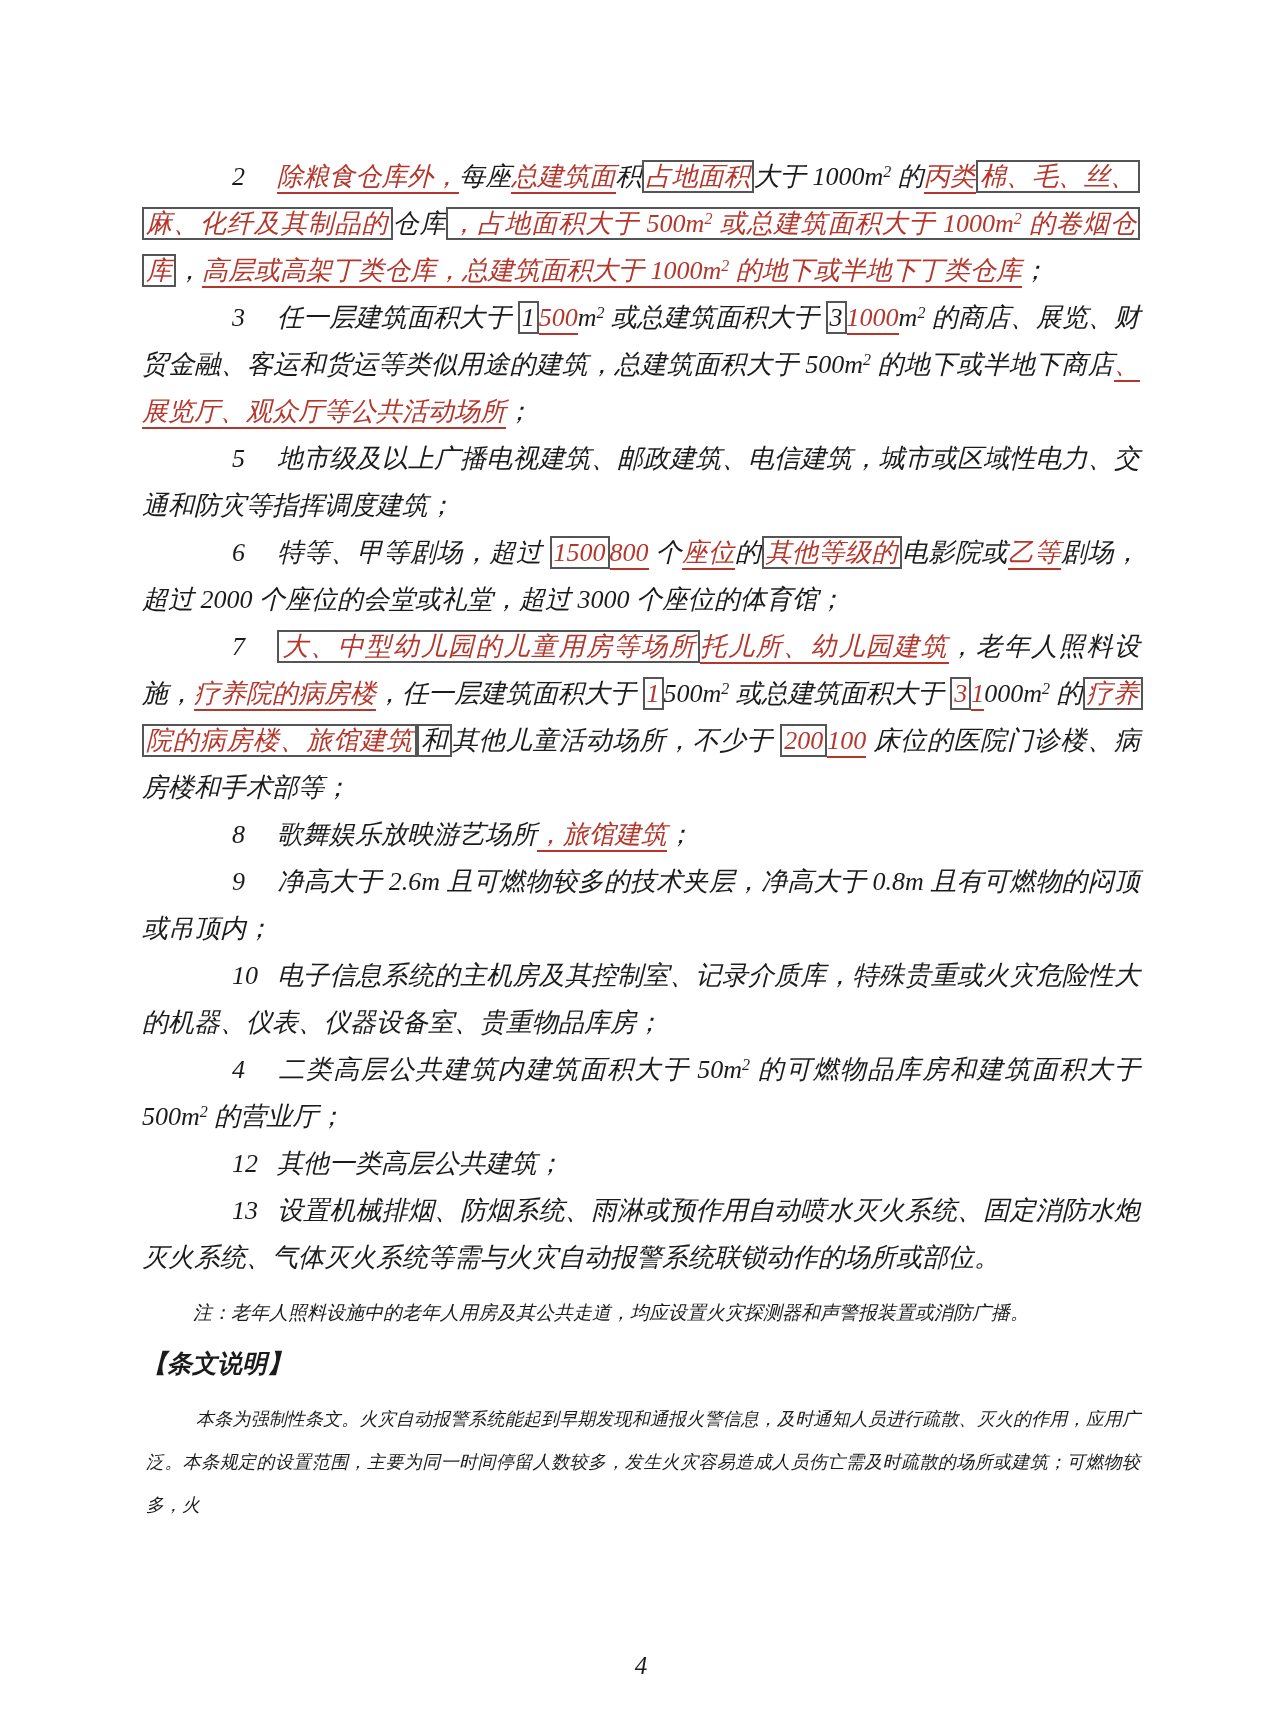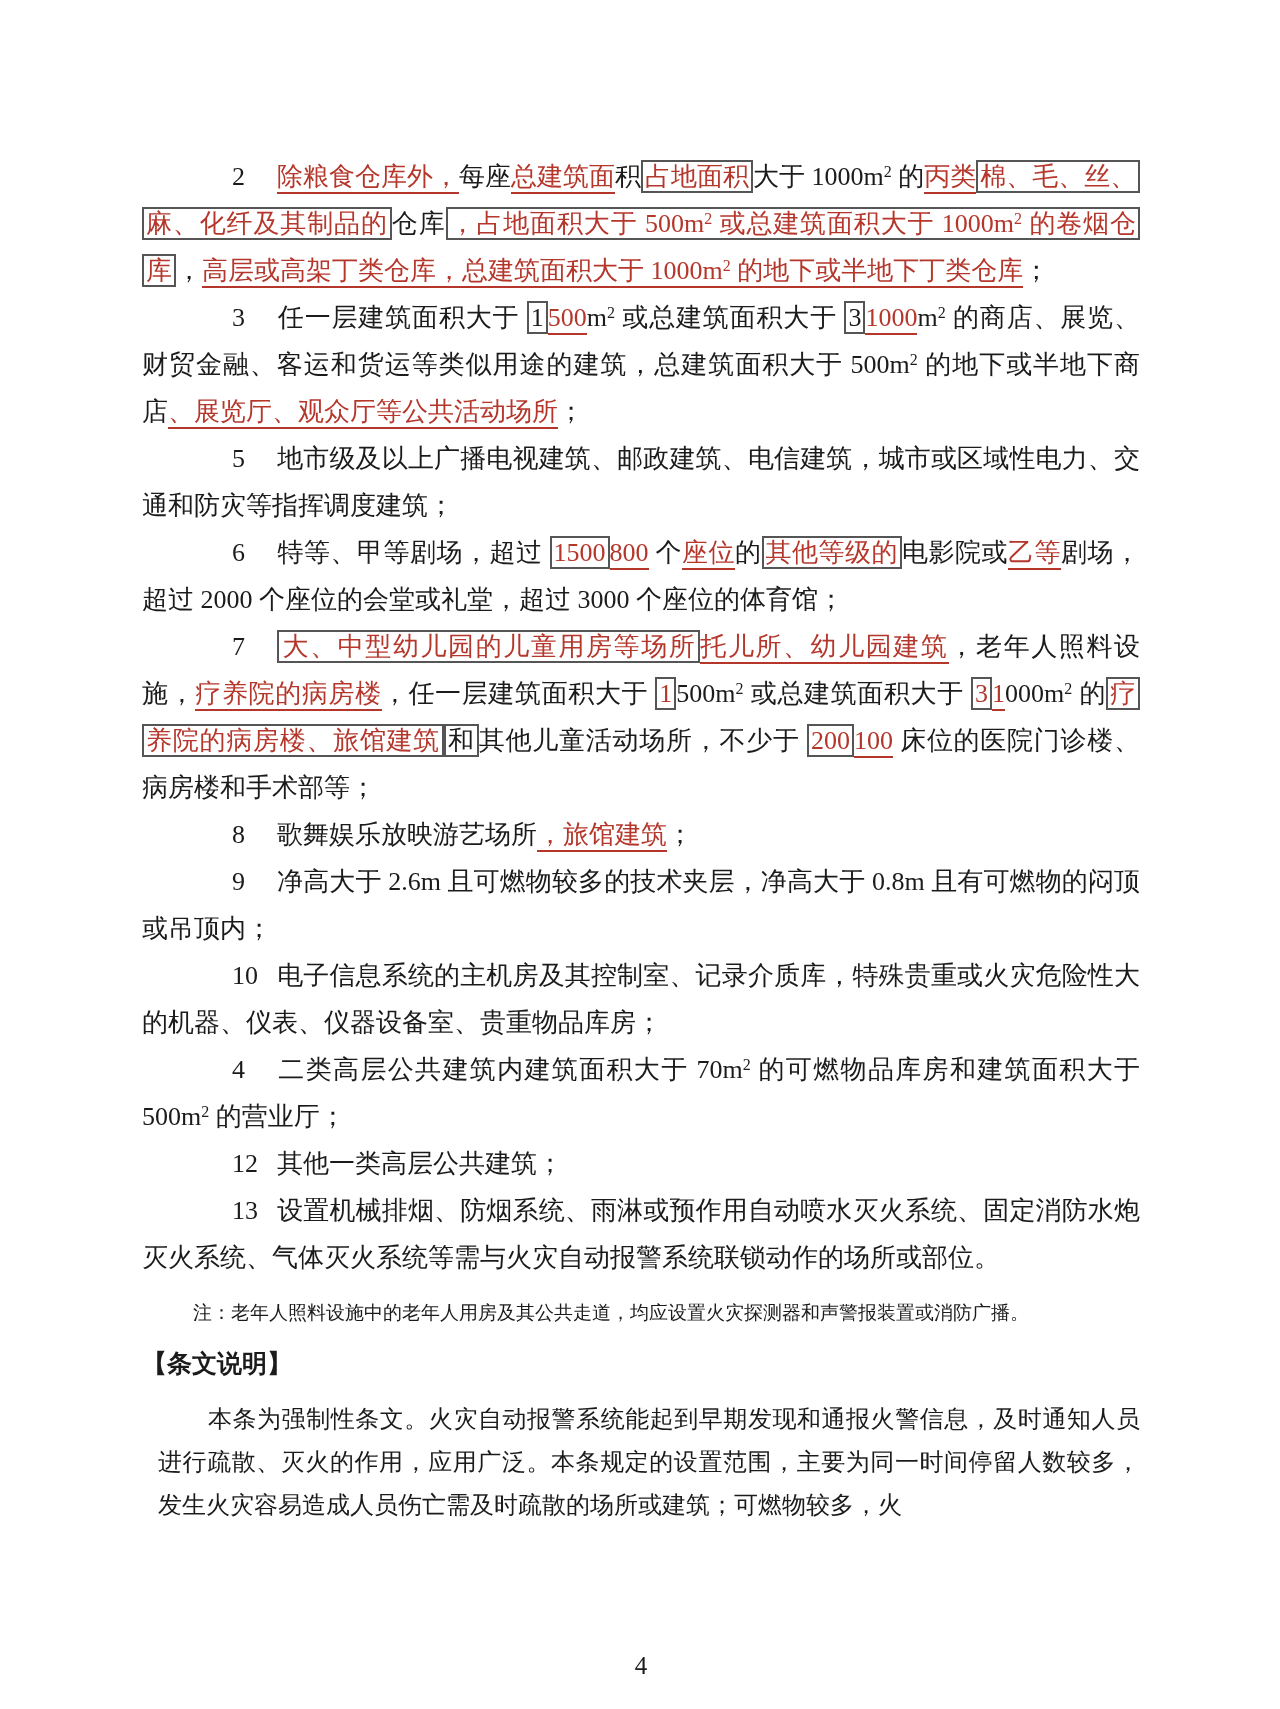--- a/index.html
+++ b/index.html
@@ -4,20 +4,21 @@
 <style>
   html,body{margin:0;padding:0;background:#ffffff;}
   .page{
     position:relative;
     width:1280px;
     height:1709px;
     background:var(--page-bg,#ffffff);
     font-family:"Liberation Serif","DejaVu Serif",serif;
     color:var(--body-color,#1b1b1b);
     overflow:hidden;
+    font-style:italic;
   }
   .content{
     position:absolute;
     left:142px;
     top:153px;
     width:998px;
   }
   p.clause{
     margin:0;
     font-size:26px;
@@ -57,22 +58,22 @@
   }
   p.commentary-heading{
     margin:6px 0 0 0;
     font-size:25px;
     line-height:46px;
     font-weight:bold;
     font-family:"Liberation Sans","DejaVu Sans",sans-serif;
     text-indent:0;
   }
   p.commentary-body{
-    margin:12px 0 0 16px;
-    font-size:24px;
+    margin:12px 0 0 4px;
+    font-size:18px;
     line-height:43px;
     text-align:justify;
     text-indent:50px;
   }
   .page-number{
     position:absolute;
     left:142px;
     width:998px;
     top:1652px;
     text-align:center;
@@ -86,21 +87,21 @@
   <div class="content">
     <div id="clause-list">
         <p class="clause"><span class="num">2</span><span class="red ins"><span>除粮食仓库外，</span></span><span class=""><span>每座</span></span><span class="red ins"><span>总建筑面</span></span><span class=""><span>积</span></span><span class="red del"><span>占地面积</span></span><span class=""><span>大于 1000m</span><sup>2</sup><span> 的</span></span><span class="red ins"><span>丙类</span></span><span class="red del"><span>棉、毛、丝、麻、化纤及其制品的</span></span><span class=""><span>仓库</span></span><span class="red del"><span>，占地面积大于 500m</span><sup>2</sup><span> 或总建筑面积大于 1000m</span><sup>2</sup><span> 的卷烟仓库</span></span><span class=""><span>，</span></span><span class="red ins"><span>高层或高架丁类仓库，总建筑面积大于 1000m</span><sup>2</sup><span> 的地下或半地下丁类仓库</span></span><span class=""><span>；</span></span></p>
         <p class="clause"><span class="num">3</span><span class=""><span>任一层建筑面积大于 </span></span><span class="del"><span>1</span></span><span class="red ins"><span>500</span></span><span class=""><span>m</span><sup>2</sup><span> 或总建筑面积大于 </span></span><span class="del"><span>3</span></span><span class="red ins"><span>1000</span></span><span class=""><span>m</span><sup>2</sup><span> 的商店、展览、财贸金融、客运和货运等类似用途的建筑，总建筑面积大于 500m</span><sup>2</sup><span> 的地下或半地下商店</span></span><span class="red ins"><span>、展览厅、观众厅等公共活动场所</span></span><span class=""><span>；</span></span></p>
         <p class="clause"><span class="num">5</span><span class=""><span>地市级及以上广播电视建筑、邮政建筑、电信建筑，城市或区域性电力、交通和防灾等指挥调度建筑；</span></span></p>
         <p class="clause"><span class="num">6</span><span class=""><span>特等、甲等剧场，超过 </span></span><span class="red del"><span>1500</span></span><span class="red ins"><span>800</span></span><span class=""><span> 个</span></span><span class="red ins"><span>座位</span></span><span class=""><span>的</span></span><span class="red del"><span>其他等级的</span></span><span class=""><span>电影院或</span></span><span class="red ins"><span>乙等</span></span><span class=""><span>剧场，超过 2000 个座位的会堂或礼堂，超过 3000 个座位的体育馆；</span></span></p>
         <p class="clause"><span class="num">7</span><span class="red del"><span>大、中型幼儿园的儿童用房等场所</span></span><span class="red ins"><span>托儿所、幼儿园建筑</span></span><span class=""><span>，老年人照料设施，</span></span><span class="red ins"><span>疗养院的病房楼</span></span><span class=""><span>，任一层建筑面积大于 </span></span><span class="red del"><span>1</span></span><span class=""><span>500m</span><sup>2</sup><span> 或总建筑面积大于 </span></span><span class="red del"><span>3</span></span><span class="red ins"><span>1</span></span><span class=""><span>000m</span><sup>2</sup><span> 的</span></span><span class="red del"><span>疗养院的病房楼、旅馆建筑</span></span><span class="del"><span>和</span></span><span class=""><span>其他儿童活动场所，不少于 </span></span><span class="red del"><span>200</span></span><span class="red ins"><span>100</span></span><span class=""><span> 床位的医院门诊楼、病房楼和手术部等；</span></span></p>
         <p class="clause"><span class="num">8</span><span class=""><span>歌舞娱乐放映游艺场所</span></span><span class="red ins"><span>，旅馆建筑</span></span><span class=""><span>；</span></span></p>
         <p class="clause"><span class="num">9</span><span class=""><span>净高大于 2.6m 且可燃物较多的技术夹层，净高大于 0.8m 且有可燃物的闷顶或吊顶内；</span></span></p>
         <p class="clause"><span class="num">10</span><span class=""><span>电子信息系统的主机房及其控制室、记录介质库，特殊贵重或火灾危险性大的机器、仪表、仪器设备室、贵重物品库房；</span></span></p>
-        <p class="clause"><span class="num">4</span><span class=""><span>二类高层公共建筑内建筑面积大于 70m</span><sup>2</sup><span> 的可燃物品库房和建筑面积大于 500m</span><sup>2</sup><span> 的营业厅；</span></span></p>
+        <p class="clause"><span class="num">4</span><span class=""><span>二类高层公共建筑内建筑面积大于 50m</span><sup>2</sup><span> 的可燃物品库房和建筑面积大于 500m</span><sup>2</sup><span> 的营业厅；</span></span></p>
         <p class="clause"><span class="num">12</span><span class=""><span>其他一类高层公共建筑；</span></span></p>
         <p class="clause"><span class="num">13</span><span class=""><span>设置机械排烟、防烟系统、雨淋或预作用自动喷水灭火系统、固定消防水炮灭火系统、气体灭火系统等需与火灾自动报警系统联锁动作的场所或部位。</span></span></p>
       </div>
     <p class="note"><span>注：</span><span>老年人照料设施中的老年人用房及其公共走道，均应设置火灾探测器和声警报装置或消防广播。</span></p>
     <p class="commentary-heading">【条文说明】</p>
     <p class="commentary-body">本条为强制性条文。火灾自动报警系统能起到早期发现和通报火警信息，及时通知人员进行疏散、灭火的作用，应用广泛。本条规定的设置范围，主要为同一时间停留人数较多，发生火灾容易造成人员伤亡需及时疏散的场所或建筑；可燃物较多，火</p>
   </div>
   <div class="page-number">4</div>
 </div>
 

